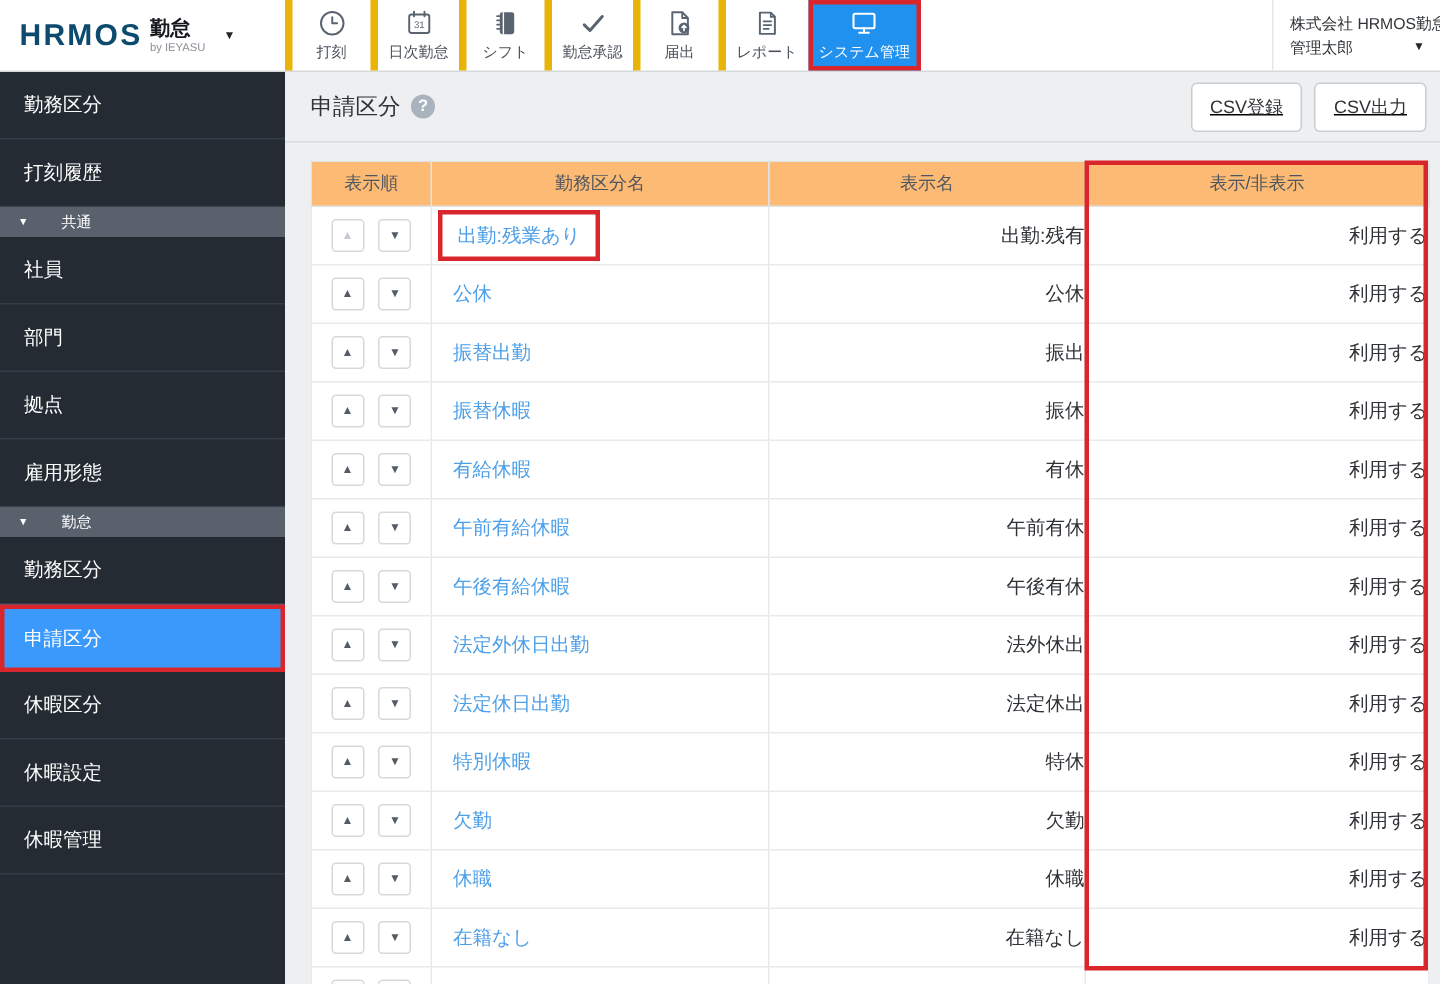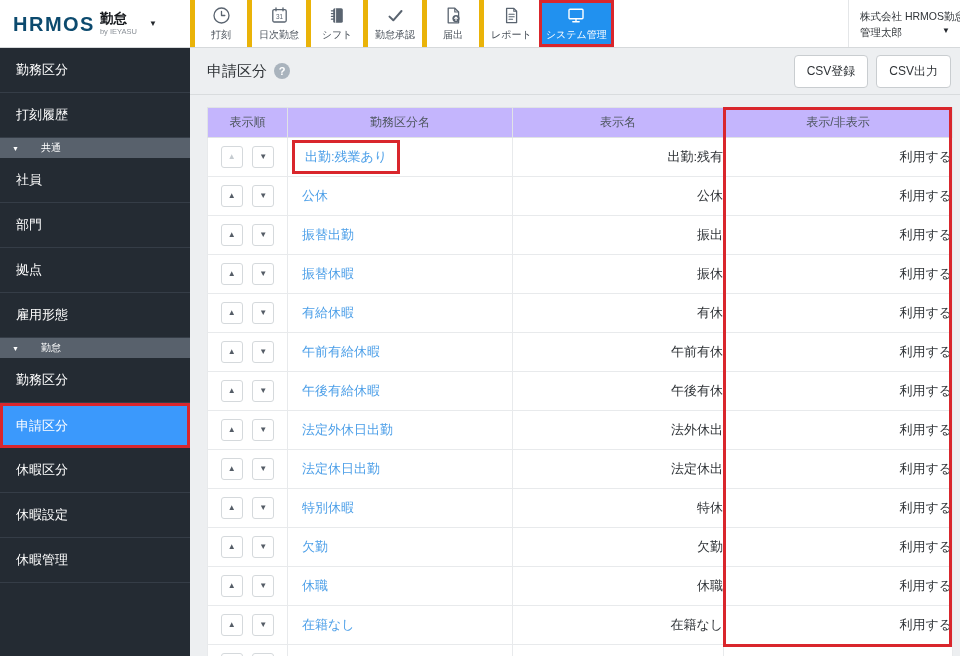--- a/index.html
+++ b/index.html
@@ -41,27 +41,27 @@
                   align-items:center; padding-left:12px; gap:22px; cursor:pointer; }
   .side-section .sec-caret { font-size:7px; }
 
   
   .main { position:absolute; left:190px; top:48px; width:770px; height:608px; background:#edeff1; overflow:hidden; }
   .page-header { height:47px; border-bottom:1px solid #d9dcde; display:flex; align-items:center;
                  padding:0 9px 0 17px; }
   .page-title { font-size:15px; color:#2f3337; }
   .help-icon { width:16px; height:16px; border-radius:50%; background:#a9b3bd; color:#fff; font-size:11px;
                font-weight:bold; display:flex; align-items:center; justify-content:center; margin-left:7px; cursor:pointer; }
-  .csv-buttons { margin-left:auto; display:flex; gap:8px; }
+  .csv-buttons { margin-left:auto; display:flex; gap:8px;text-decoration:underline; }
   .btn { background:#fff; border:1px solid #c9cdd0; border-radius:4px; font-size:12px; color:#2f3337;
          padding:7px 12px; cursor:pointer; font-family:inherit; }
 
   .table-wrap { position:relative; margin:12px 0 0 17px; width:745px; }
   table { border-collapse:collapse; table-layout:fixed; width:745px; background:#fff; font-size:13px; }
-  th { height:30px; background:#c4b5fd; border:1px solid #e0e3e5; font-weight:normal; font-size:12px;
+  th { height:30px; background:#fdba74; border:1px solid #e0e3e5; font-weight:normal; font-size:12px;
        color:#4e565f; text-align:center; }
   td { height:39px; border:1px solid #e8eaec; padding:0; color:#2f3337; }
   td.order { text-align:center; }
   .arrow-btn { display:inline-block; width:22px; height:22px; background:#fff; border:1px solid #d5d9dc;
                border-radius:3px; font-size:8px; color:#545c66; text-align:center; line-height:20px;
                vertical-align:middle; cursor:pointer; margin:0 3px; padding:0; font-family:inherit; }
   .arrow-btn.disabled { color:#c5cbd0; cursor:default; }
   td.name { padding-left:14px; }
   td.display, td.usage { padding-left:14px;text-align:right; }
   a.link { color:var(--link-blue); text-decoration:none; cursor:pointer; }

